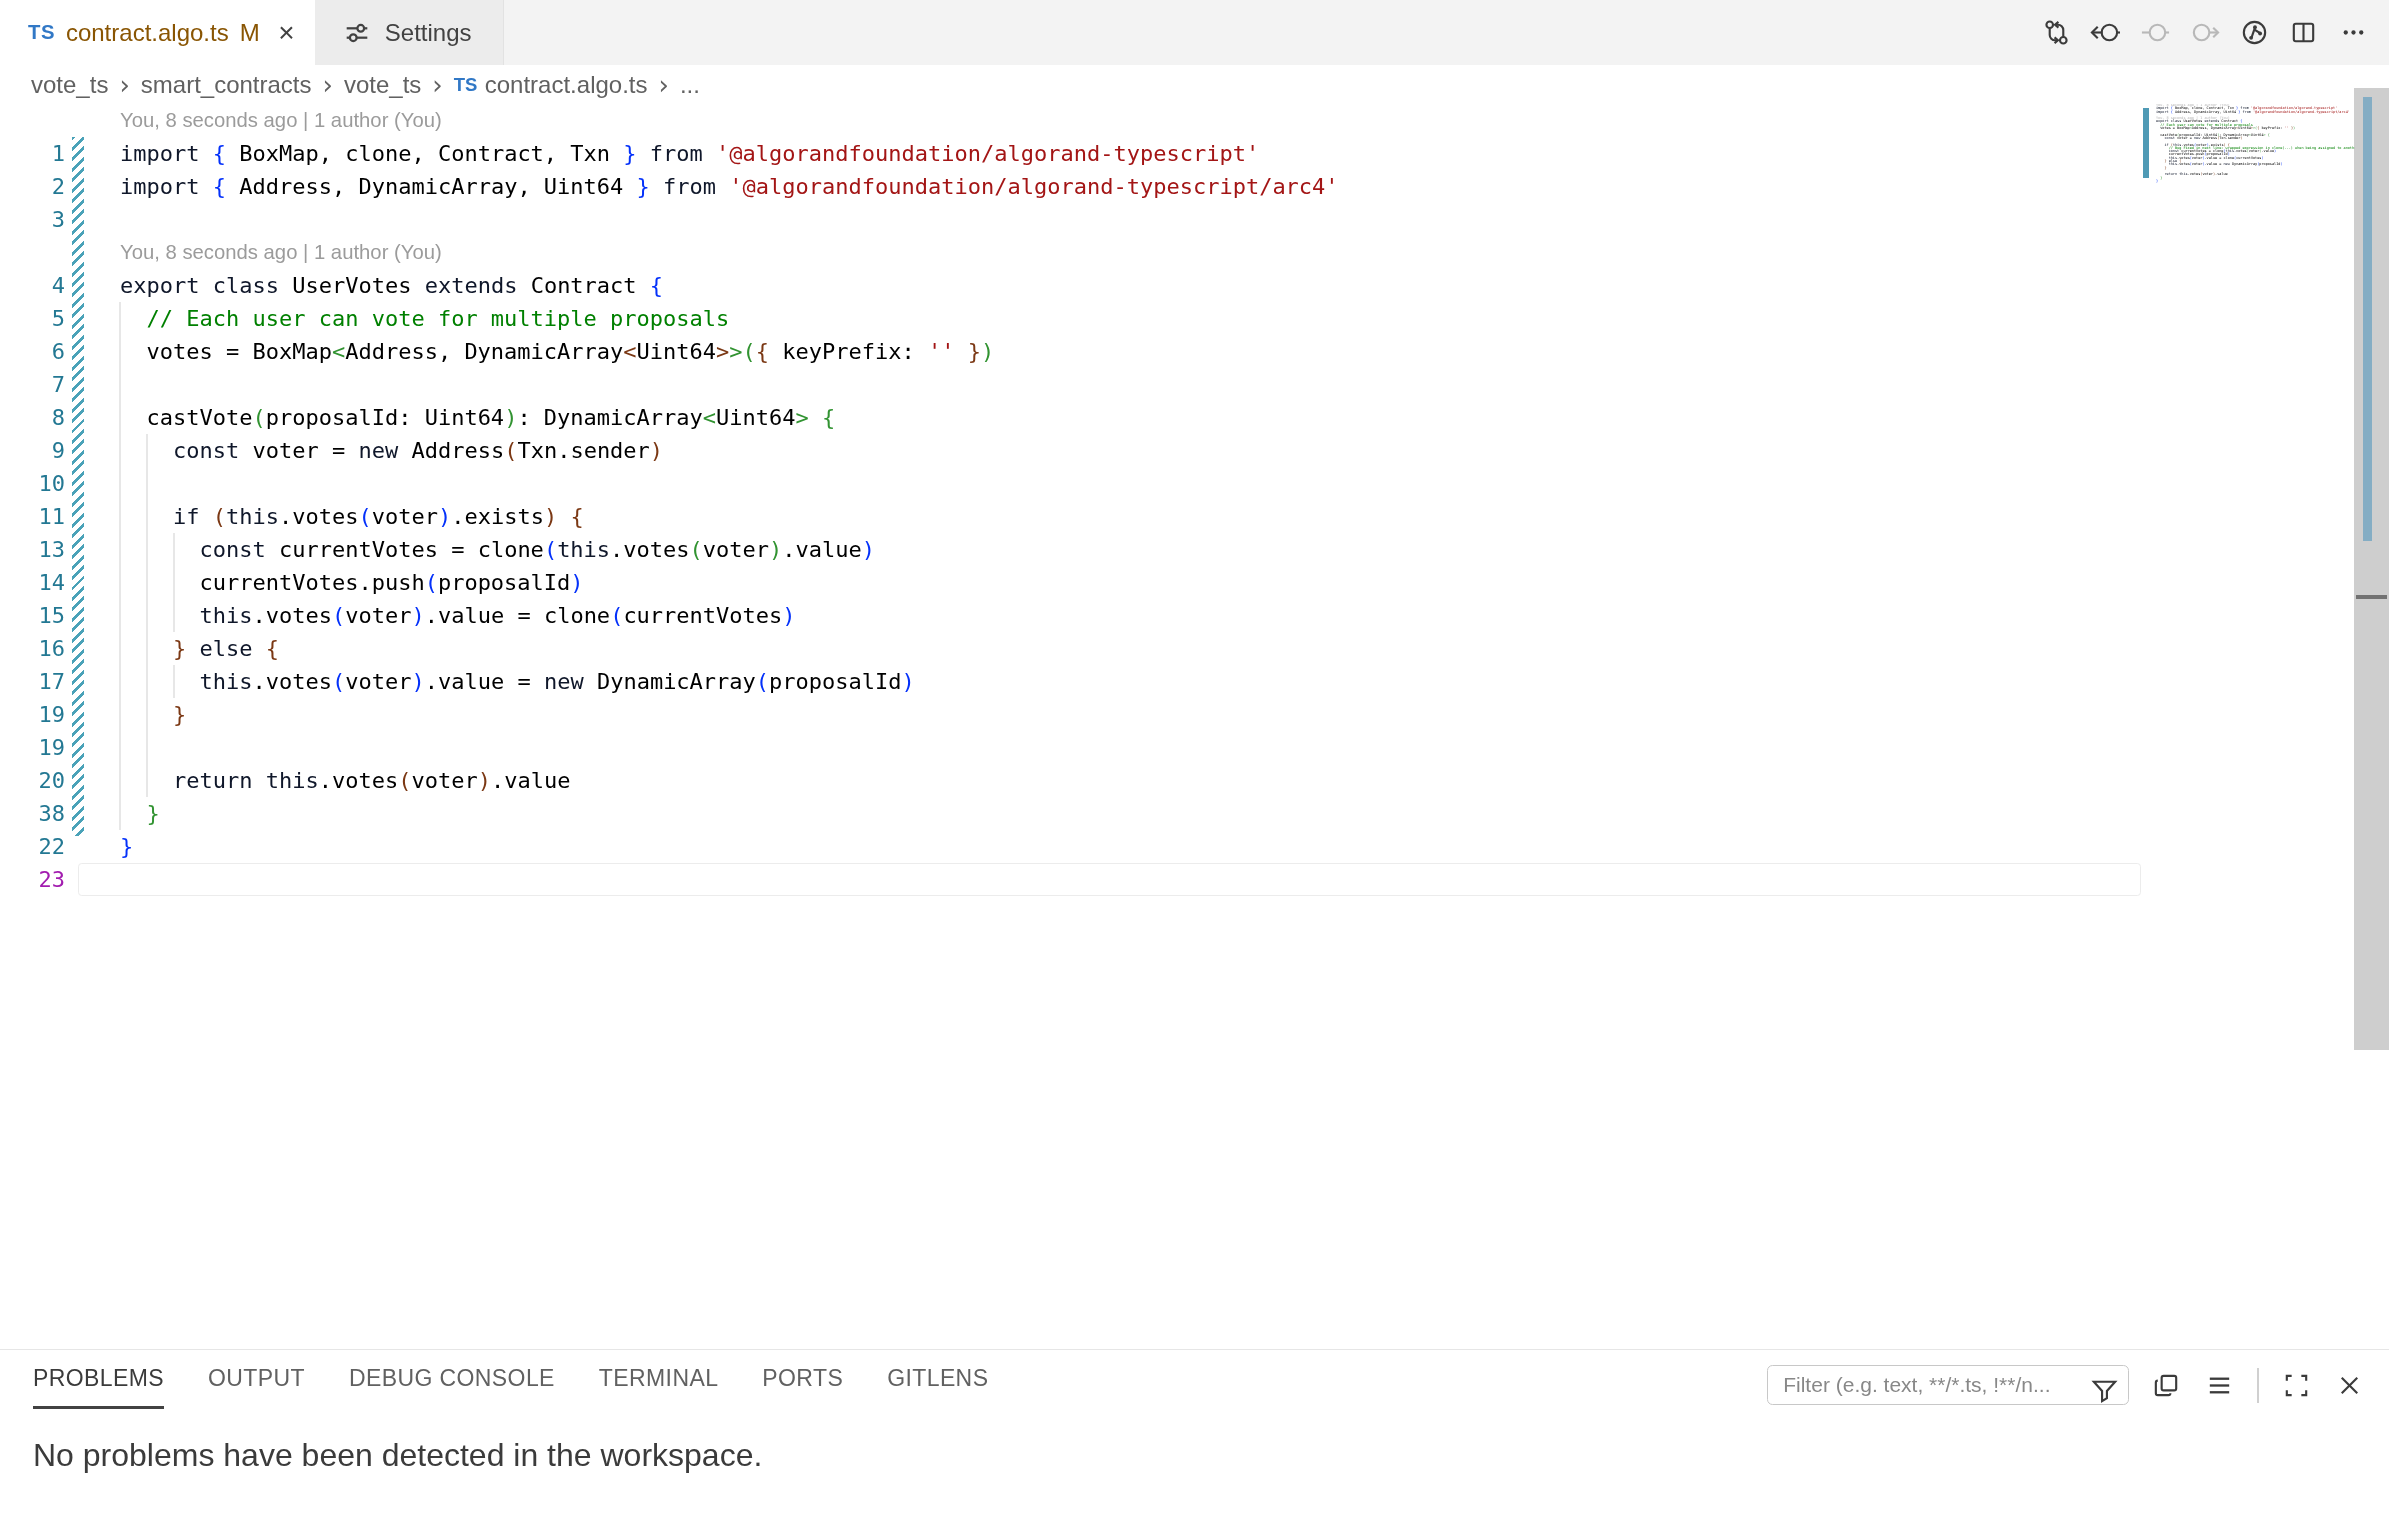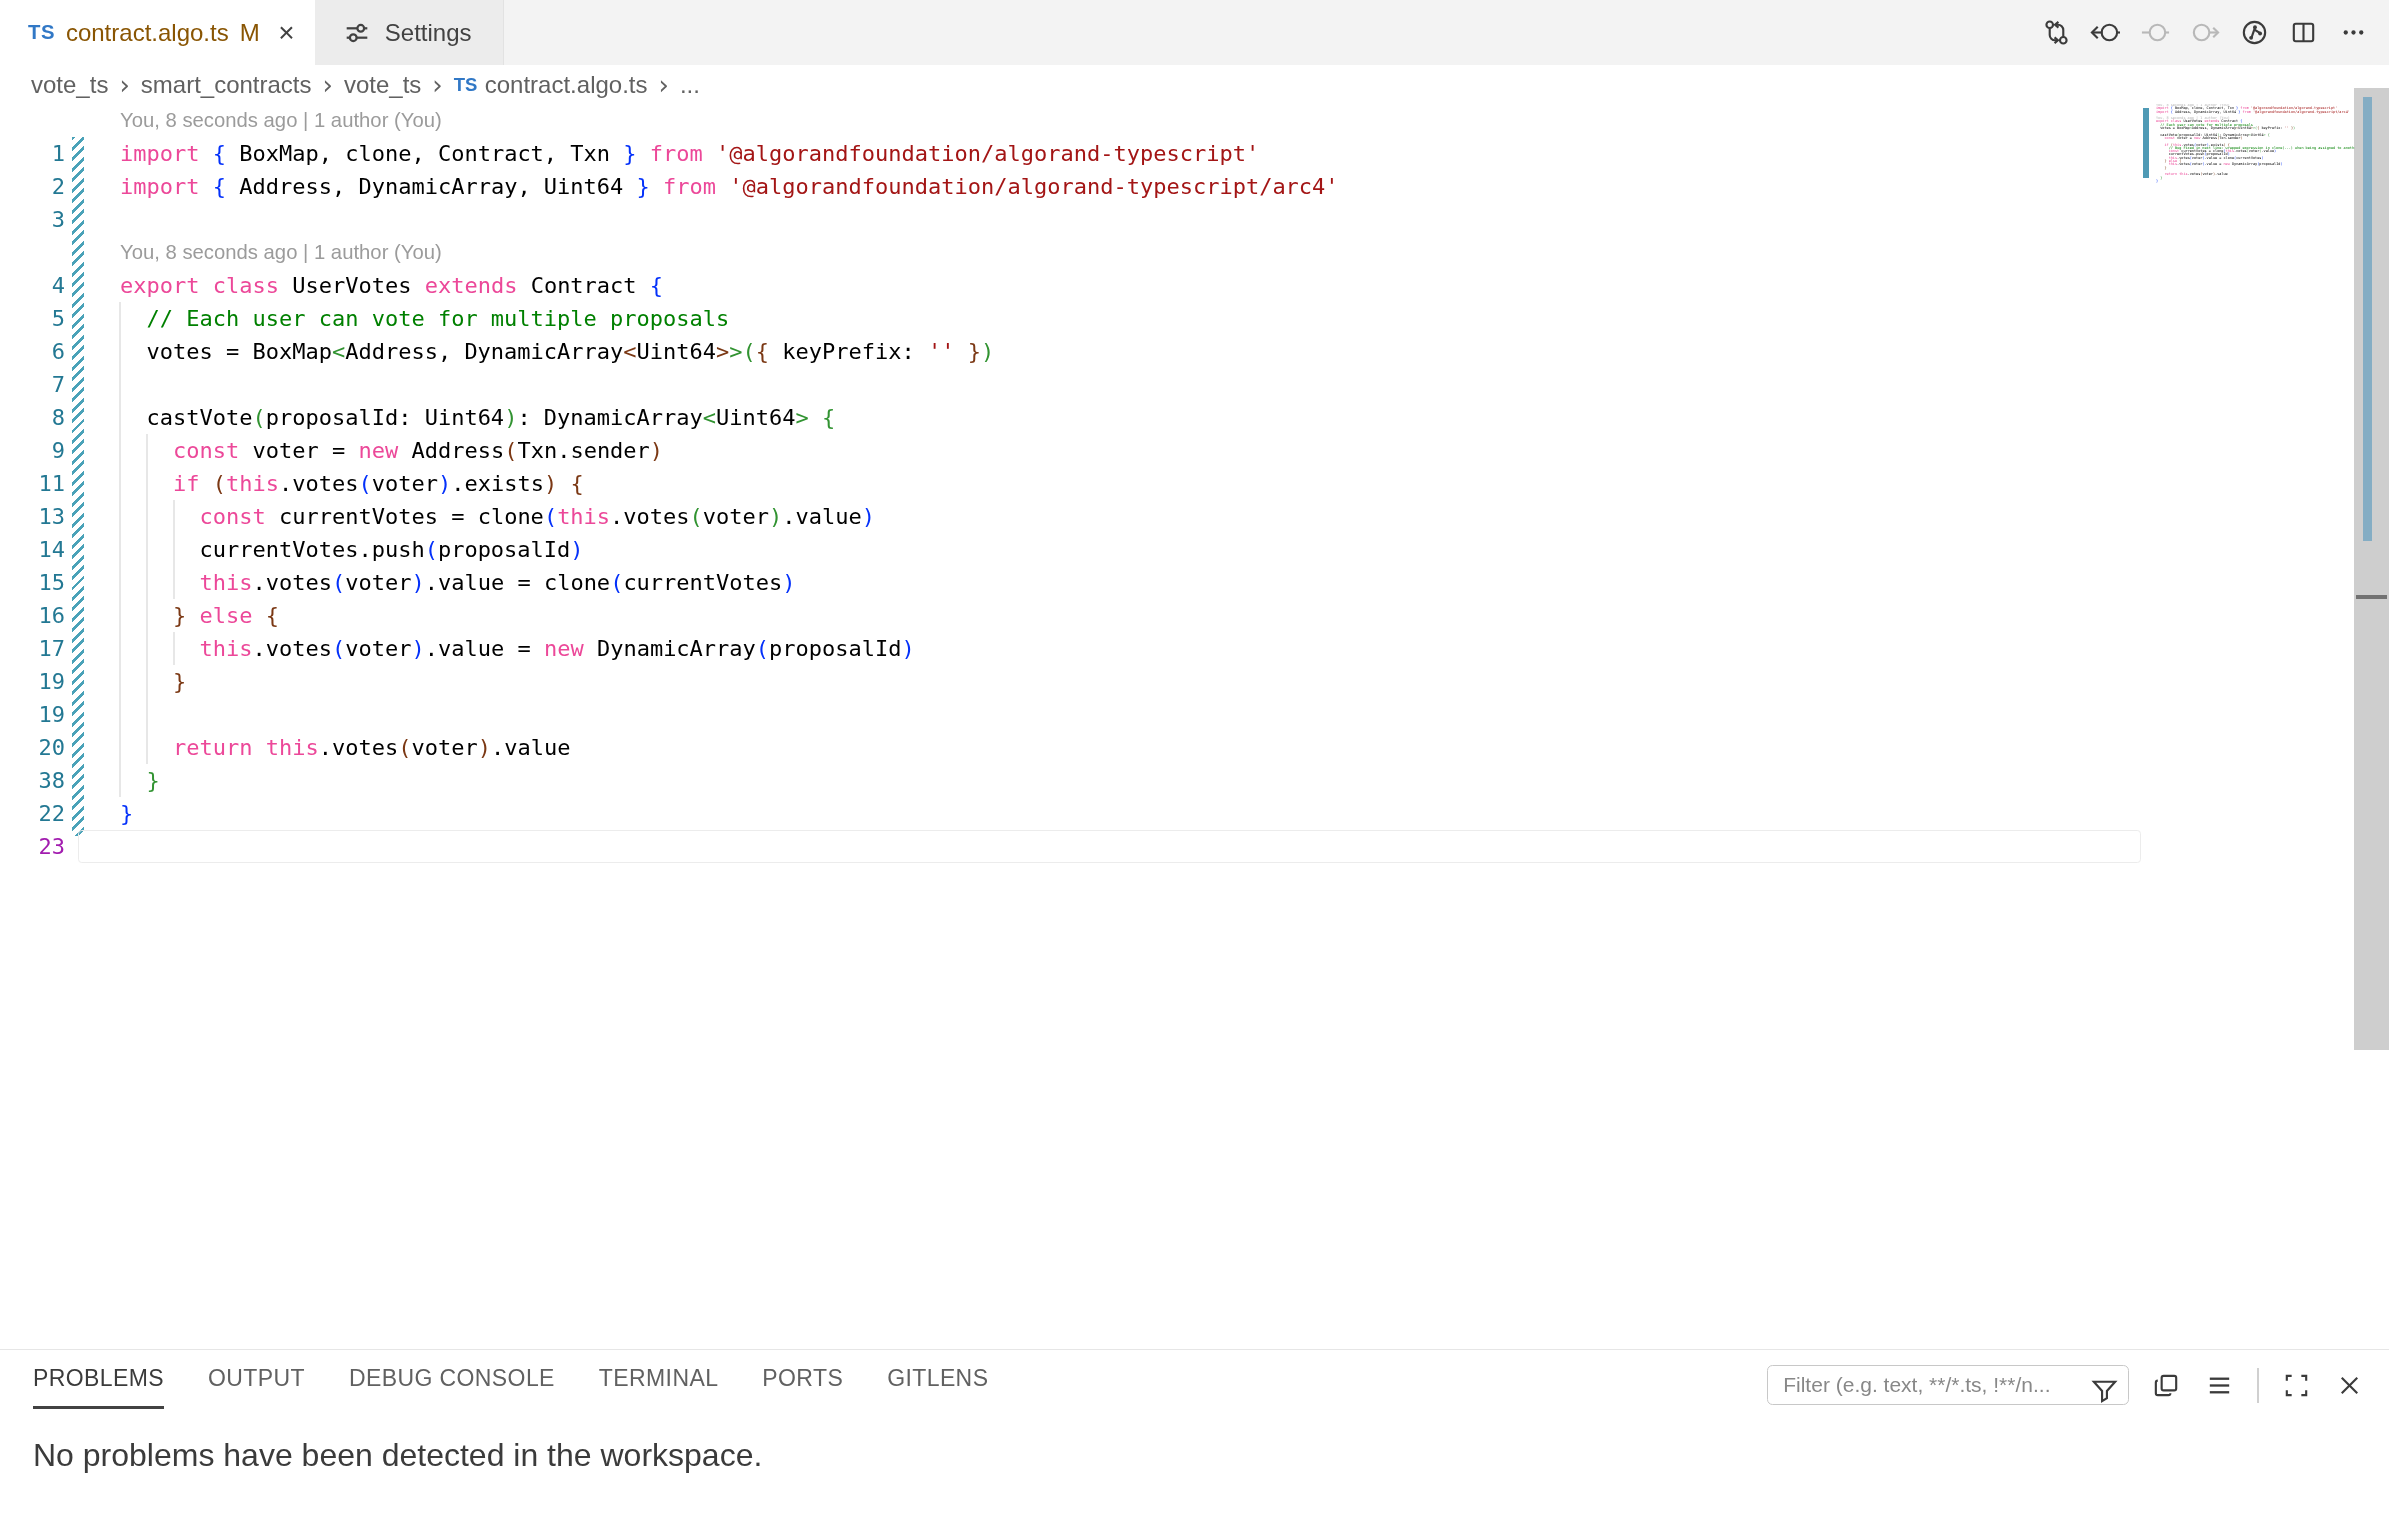--- a/index.html
+++ b/index.html
@@ -28,21 +28,21 @@
   #gutter-stripe{position:absolute;left:72px;top:137px;width:12px;height:699px;
     background:repeating-linear-gradient(135deg,#4aa2b8 0 2.8px,rgba(255,255,255,0) 2.8px 7.4px);}
   #rows{position:absolute;left:0;top:104px;width:2143px;}
   .row{position:relative;height:33px;line-height:33px;white-space:pre;}
   .ln{position:absolute;left:0;width:65px;text-align:right;color:#237893;font-family:"DejaVu Sans Mono",monospace;font-size:22px;}
   .ln.act{color:#a21caf;}
   .lens{position:absolute;left:120px;color:#9b9b9b;font-size:20.3px;font-family:"Liberation Sans",sans-serif;}
   .content{position:absolute;left:120px;font-family:"DejaVu Sans Mono",monospace;font-size:22px;}
   .guide{position:absolute;top:0;bottom:0;width:1.8px;background:#e7e7e7;}
   .curbox{position:absolute;left:78px;right:1.8px;top:0;bottom:0;border:1.8px solid #ececec;border-radius:3.7px;box-sizing:border-box;}
-  .tk-k{color:#ec4899;} .tk-p{color:#000000;} .tk-s{color:#a31515;} .tk-c{color:#008000;}
+  .tk-k{color:#0f172a;} .tk-p{color:#000000;} .tk-s{color:#a31515;} .tk-c{color:#008000;}
   .tk-b1{color:#0431fa;} .tk-b2{color:#319331;} .tk-b3{color:#7b3814;}
 
   
   #minimap{position:absolute;left:2143px;top:104px;width:212px;height:111px;}
   #minimap-bar{position:absolute;left:0;top:3.7px;width:5.5px;height:70px;background:#4f9ab5;}
   #minimap-content{position:absolute;left:13px;top:0;right:0;overflow:hidden;}
   .mini-row{height:3.3px;line-height:3.3px;font-size:3.5px;font-family:"DejaVu Sans Mono",monospace;white-space:pre;}
   .mini-lens{color:#b5b5b5;}
 
   
@@ -163,20 +163,21 @@
     <div class="row"><span class="ln">1</span><span class="content"><span class="tk-k">import</span><span class="tk-p"> </span><span class="tk-b1">{</span><span class="tk-p"> BoxMap, clone, Contract, Txn </span><span class="tk-b1">}</span><span class="tk-p"> </span><span class="tk-k">from</span><span class="tk-p"> </span><span class="tk-s">'@algorandfoundation/algorand-typescript'</span></span></div>
     <div class="row"><span class="ln">2</span><span class="content"><span class="tk-k">import</span><span class="tk-p"> </span><span class="tk-b1">{</span><span class="tk-p"> Address, DynamicArray, Uint64 </span><span class="tk-b1">}</span><span class="tk-p"> </span><span class="tk-k">from</span><span class="tk-p"> </span><span class="tk-s">'@algorandfoundation/algorand-typescript/arc4'</span></span></div>
     <div class="row"><span class="ln">3</span><span class="content"></span></div>
     <div class="row"><span class="lens">You, 8 seconds ago | 1 author (You)</span></div>
     <div class="row"><span class="ln">4</span><span class="content"><span class="tk-k">export</span><span class="tk-p"> </span><span class="tk-k">class</span><span class="tk-p"> UserVotes </span><span class="tk-k">extends</span><span class="tk-p"> Contract </span><span class="tk-b1">{</span></span></div>
     <div class="row"><div class="guide" style="left: 119px;"></div><span class="ln">5</span><span class="content"><span class="tk-p">  </span><span class="tk-c">// Each user can vote for multiple proposals</span></span></div>
     <div class="row"><div class="guide" style="left: 119px;"></div><span class="ln">6</span><span class="content"><span class="tk-p">  votes = BoxMap</span><span class="tk-b2">&lt;</span><span class="tk-p">Address, DynamicArray</span><span class="tk-b3">&lt;</span><span class="tk-p">Uint64</span><span class="tk-b3">&gt;</span><span class="tk-b2">&gt;</span><span class="tk-b2">(</span><span class="tk-b3">{</span><span class="tk-p"> keyPrefix: </span><span class="tk-s">''</span><span class="tk-p"> </span><span class="tk-b3">}</span><span class="tk-b2">)</span></span></div>
     <div class="row"><div class="guide" style="left: 119px;"></div><span class="ln">7</span><span class="content"></span></div>
     <div class="row"><div class="guide" style="left: 119px;"></div><span class="ln">8</span><span class="content"><span class="tk-p">  castVote</span><span class="tk-b2">(</span><span class="tk-p">proposalId: Uint64</span><span class="tk-b2">)</span><span class="tk-p">: DynamicArray</span><span class="tk-b2">&lt;</span><span class="tk-p">Uint64</span><span class="tk-b2">&gt;</span><span class="tk-p"> </span><span class="tk-b2">{</span></span></div>
     <div class="row"><div class="guide" style="left: 119px;"></div><div class="guide" style="left: 146px;"></div><span class="ln">9</span><span class="content"><span class="tk-p">    </span><span class="tk-k">const</span><span class="tk-p"> voter = </span><span class="tk-k">new</span><span class="tk-p"> Address</span><span class="tk-b3">(</span><span class="tk-p">Txn.sender</span><span class="tk-b3">)</span></span></div>
+    <div class="row"><div class="guide" style="left: 119px;"></div><div class="guide" style="left: 146px;"></div><span class="ln">10</span><span class="content"></span></div>
     <div class="row"><div class="guide" style="left: 119px;"></div><div class="guide" style="left: 146px;"></div><span class="ln">11</span><span class="content"><span class="tk-p">    </span><span class="tk-k">if</span><span class="tk-p"> </span><span class="tk-b3">(</span><span class="tk-k">this</span><span class="tk-p">.votes</span><span class="tk-b1">(</span><span class="tk-p">voter</span><span class="tk-b1">)</span><span class="tk-p">.exists</span><span class="tk-b3">)</span><span class="tk-p"> </span><span class="tk-b3">{</span></span></div>
     <div class="row"><div class="guide" style="left: 119px;"></div><div class="guide" style="left: 146px;"></div><div class="guide" style="left: 173px;"></div><span class="ln">13</span><span class="content"><span class="tk-p">      </span><span class="tk-k">const</span><span class="tk-p"> currentVotes = clone</span><span class="tk-b1">(</span><span class="tk-k">this</span><span class="tk-p">.votes</span><span class="tk-b2">(</span><span class="tk-p">voter</span><span class="tk-b2">)</span><span class="tk-p">.value</span><span class="tk-b1">)</span></span></div>
     <div class="row"><div class="guide" style="left: 119px;"></div><div class="guide" style="left: 146px;"></div><div class="guide" style="left: 173px;"></div><span class="ln">14</span><span class="content"><span class="tk-p">      currentVotes.push</span><span class="tk-b1">(</span><span class="tk-p">proposalId</span><span class="tk-b1">)</span></span></div>
     <div class="row"><div class="guide" style="left: 119px;"></div><div class="guide" style="left: 146px;"></div><div class="guide" style="left: 173px;"></div><span class="ln">15</span><span class="content"><span class="tk-p">      </span><span class="tk-k">this</span><span class="tk-p">.votes</span><span class="tk-b1">(</span><span class="tk-p">voter</span><span class="tk-b1">)</span><span class="tk-p">.value = clone</span><span class="tk-b1">(</span><span class="tk-p">currentVotes</span><span class="tk-b1">)</span></span></div>
     <div class="row"><div class="guide" style="left: 119px;"></div><div class="guide" style="left: 146px;"></div><span class="ln">16</span><span class="content"><span class="tk-p">    </span><span class="tk-b3">}</span><span class="tk-p"> </span><span class="tk-k">else</span><span class="tk-p"> </span><span class="tk-b3">{</span></span></div>
     <div class="row"><div class="guide" style="left: 119px;"></div><div class="guide" style="left: 146px;"></div><div class="guide" style="left: 173px;"></div><span class="ln">17</span><span class="content"><span class="tk-p">      </span><span class="tk-k">this</span><span class="tk-p">.votes</span><span class="tk-b1">(</span><span class="tk-p">voter</span><span class="tk-b1">)</span><span class="tk-p">.value = </span><span class="tk-k">new</span><span class="tk-p"> DynamicArray</span><span class="tk-b1">(</span><span class="tk-p">proposalId</span><span class="tk-b1">)</span></span></div>
     <div class="row"><div class="guide" style="left: 119px;"></div><div class="guide" style="left: 146px;"></div><span class="ln">19</span><span class="content"><span class="tk-p">    </span><span class="tk-b3">}</span></span></div>
     <div class="row"><div class="guide" style="left: 119px;"></div><div class="guide" style="left: 146px;"></div><span class="ln">19</span><span class="content"></span></div>
     <div class="row"><div class="guide" style="left: 119px;"></div><div class="guide" style="left: 146px;"></div><span class="ln">20</span><span class="content"><span class="tk-p">    </span><span class="tk-k">return</span><span class="tk-p"> </span><span class="tk-k">this</span><span class="tk-p">.votes</span><span class="tk-b3">(</span><span class="tk-p">voter</span><span class="tk-b3">)</span><span class="tk-p">.value</span></span></div>
     <div class="row"><div class="guide" style="left: 119px;"></div><span class="ln">38</span><span class="content"><span class="tk-p">  </span><span class="tk-b2">}</span></span></div>

